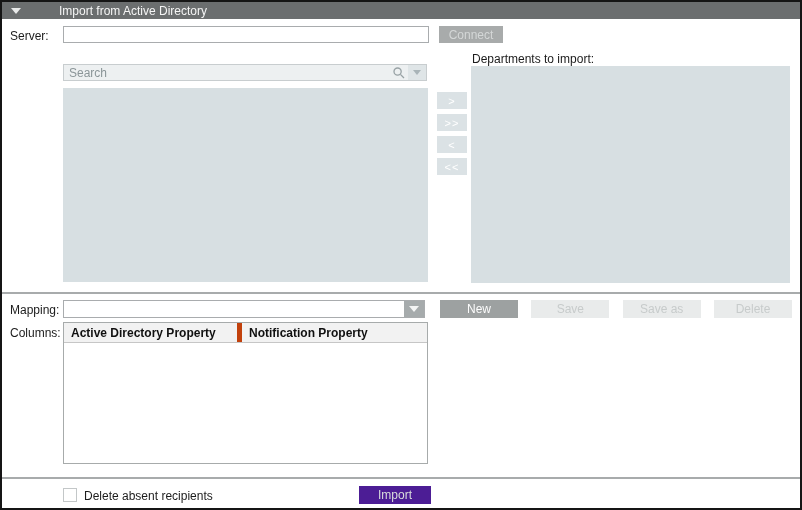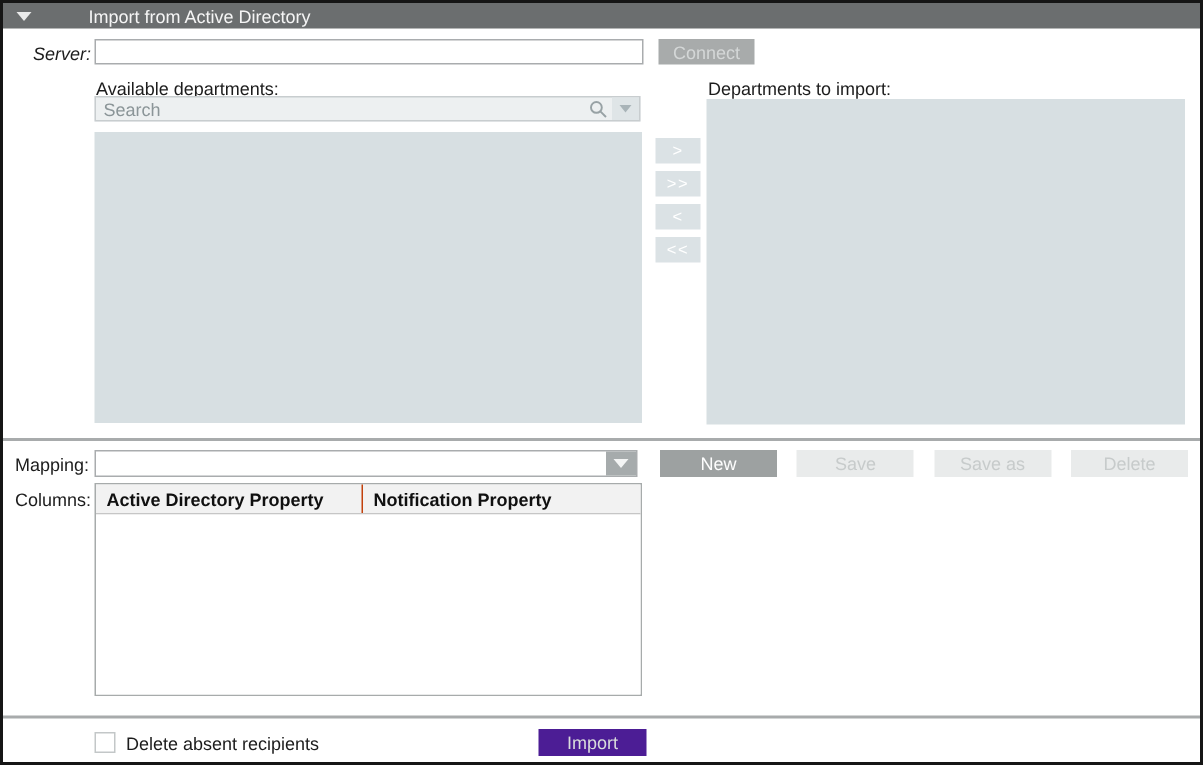--- a/index.html
+++ b/index.html
@@ -111,21 +111,21 @@
   
   .col-table {
     position:absolute; left:61px; top:320px; width:365px; height:142px;
     background:#fff; border:1px solid #a7abab;
   }
   .col-head { display:flex; height:20px; background:#f2f2f2; border-bottom:1px solid #c6c6c6; }
   .col-head .hcell {
     font-size:12px; font-weight:bold; color:#101010;
     display:flex; align-items:center; padding-left:7px;
   }
-  .hcell-1 { width:178px; border-right:1px solid #c2410c; }
+  .hcell-1 { width:178px; border-right:5px solid #c2410c; }
   .hcell-2 { flex:1; }
   .col-body { height:120px; background:#fff; }
 
   
   .checkbox {
     position:absolute; left:61px; top:486px; width:14px; height:14px;
     background:#fff; border:1px solid #c3c7c8; cursor:pointer;
   }
   .chk-label { left:82px; top:487px; }
   .btn-import { position:absolute; left:357px; top:484px; width:72px; height:18px; background:#4c1d95; color:#d9dcdc; }
@@ -133,25 +133,24 @@
 </head>
 <body>
 
 <div class="window">
 
   <div class="section-header">
     <span class="tri-down-white"></span>
     <span>Import from Active Directory</span>
   </div>
 
-  <span class="lbl" style="left:20px; top:27px;font-style:italic;">Server:</span>
+  <span class="lbl" style="left:8px; top:27px;">Server:</span>
   <input class="server-input" type="text" value="" style="">
   <button class="btn btn-connect">Connect</button>
 
-  <span class="lbl" style="left:62px; top:50px;">Available departments:</span>
 
   <div class="search-box">
     <input class="search-input" type="text" placeholder="Search" style="">
     <svg class="search-icon" viewBox="0 0 14 14">
       <circle cx="5.6" cy="5.6" r="3.6" fill="none" stroke="#98a2a5" stroke-width="1.3"></circle>
       <line x1="8.4" y1="8.4" x2="12" y2="12" stroke="#98a2a5" stroke-width="1.3"></line>
     </svg>
     <button class="search-drop">
       <span class="tri-down-gray"></span>
     </button>

